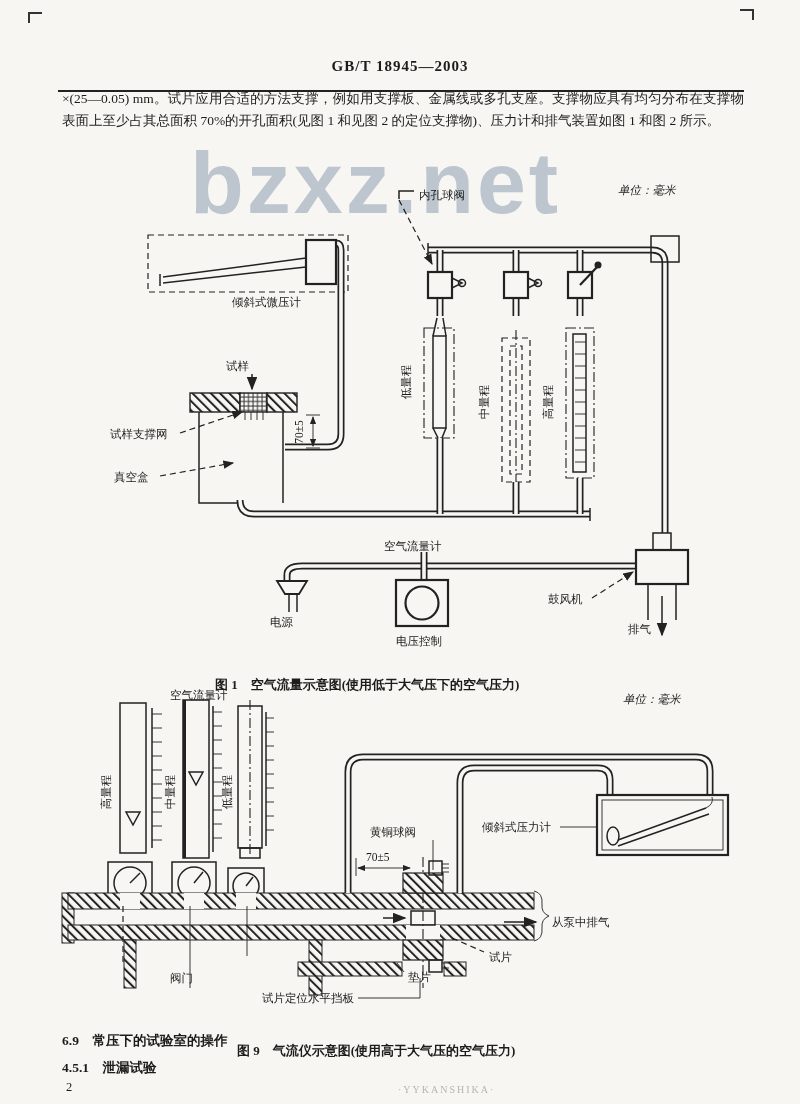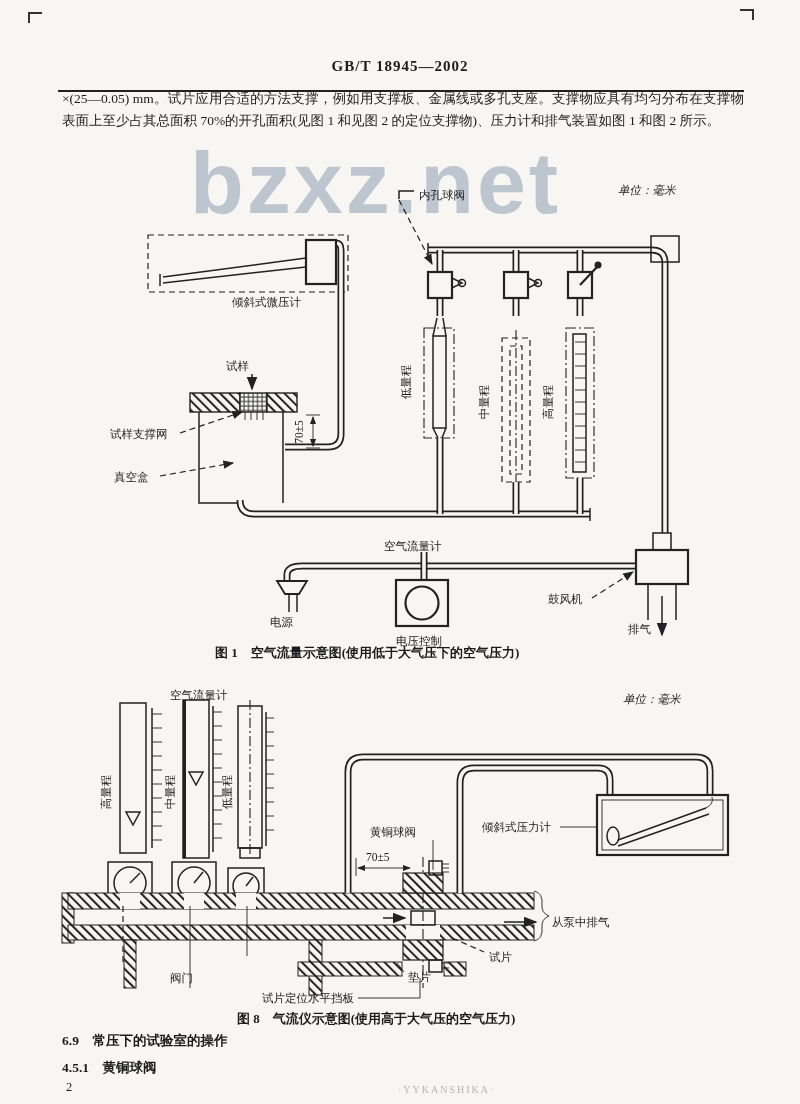--- a/index.html
+++ b/index.html
@@ -7,21 +7,21 @@
         font-family:"Liberation Serif","DejaVu Serif",serif;color:#1c1c1c;}
   .abs{position:absolute;}
   .docnum{left:0;top:58px;width:800px;text-align:center;font-size:15px;font-weight:bold;letter-spacing:1px;}
   .hrule{left:58px;top:90px;width:686px;height:0;border-top:2.5px solid #222;}
   .para{left:62px;top:88px;width:682px;font-size:13.5px;line-height:22px;text-align:justify;}
   .wm{left:190px;top:132px;font-family:"Liberation Sans","DejaVu Sans",sans-serif;
       font-weight:bold;font-size:88px;letter-spacing:3px;color:#b9c4d4;mix-blend-mode:multiply;
       z-index:6;opacity:.85;}
   .wm2{left:398px;top:1084px;font-size:10px;color:#b5b5b2;letter-spacing:2px;z-index:6;}
   .unit{font-size:11.5px;z-index:3;font-style:italic;}
-  .cap{font-size:13px;font-weight:bold;z-index:3;}
+  .cap{font-size:13px;font-weight:bold;z-index:3;margin-top:32px;}
   .head{font-size:13.5px;font-weight:bold;z-index:3;}
   .pagenum{left:66px;top:1080px;font-size:12.5px;z-index:3;}
   .corner{width:12px;height:9px;z-index:4;}
   .corner.tl{left:28px;top:12px;border-left:2px solid #333;border-top:2px solid #333;}
   .corner.tr{left:740px;top:9px;border-right:2px solid #333;border-top:2px solid #333;}
   svg{position:absolute;left:0;top:0;z-index:2;}
   svg text{font-family:"Liberation Serif","DejaVu Serif",serif;font-size:11.5px;fill:#1c1c1c;}
   .po{stroke:#222;stroke-width:7;fill:none;stroke-linejoin:round;stroke-linecap:butt;}
   .pi{stroke:#f7f6f2;stroke-width:3.6;fill:none;stroke-linejoin:round;stroke-linecap:butt;}
   .ln{stroke:#222;fill:none;stroke-width:1.5;}
@@ -32,21 +32,21 @@
   .boxfill{fill:#f7f6f2;}
 </style>
 </head>
 <body>
 
 <div class="page">
 
   <div class="abs corner tl"></div>
   <div class="abs corner tr"></div>
 
-  <div class="abs docnum">GB/T 18945—2002</div>
+  <div class="abs docnum">GB/T 18945—2003</div>
   <div class="abs hrule"></div>
   <div class="abs para">×(25—0.05) mm。试片应用合适的方法支撑，例如用支撑板、金属线或多孔支座。支撑物应具有均匀分布在支撑物表面上至少占其总面积 70%的开孔面积(见图 1 和见图 2 的定位支撑物)、压力计和排气装置如图 1 和图 2 所示。</div>
 
   <div class="abs unit" style="left:618px;top:183px;">单位：毫米</div>
   <div class="abs unit" style="left:623px;top:692px;">单位：毫米</div>
 
   <svg width="800" height="1104" viewBox="0 0 800 1104">
     <defs>
       <pattern id="h" patternUnits="userSpaceOnUse" width="6.5" height="6.5" patternTransform="rotate(-45)">
         <rect width="6.5" height="6.5" fill="#f7f6f2"></rect>
@@ -366,22 +366,22 @@
         <text x="408" y="981">垫片</text>
         <path class="dsh" d="M452,938 L484,952"></path>
         <text x="489" y="961">试片</text>
         <path class="thin" d="M358,998 H420 V978" fill="none"></path>
         <text x="262" y="1002">试片定位水平挡板</text>
       </g>
     </g>
   </svg>
 
   <div class="abs cap" style="left:215px;top:644px;">图 1　空气流量示意图(使用低于大气压下的空气压力)</div>
-  <div class="abs cap" style="left:237px;top:1010px;">图 8　气流仪示意图(使用高于大气压的空气压力)</div>
+  <div class="abs cap" style="left:237px;top:1010px;">图 9　气流仪示意图(使用高于大气压的空气压力)</div>
 
   <div class="abs head" style="left:62px;top:1032px;">6.9　常压下的试验室的操作</div>
-  <div class="abs head" style="left:62px;top:1059px;">4.5.1　黄铜球阀</div>
+  <div class="abs head" style="left:62px;top:1059px;">4.5.1　泄漏试验</div>
 
   <div class="abs pagenum">2</div>
 
   <div class="abs wm">bzxz.net</div>
   <div class="abs wm2">·YYKANSHIKA·</div>
 </div>
 
 </body></html>

